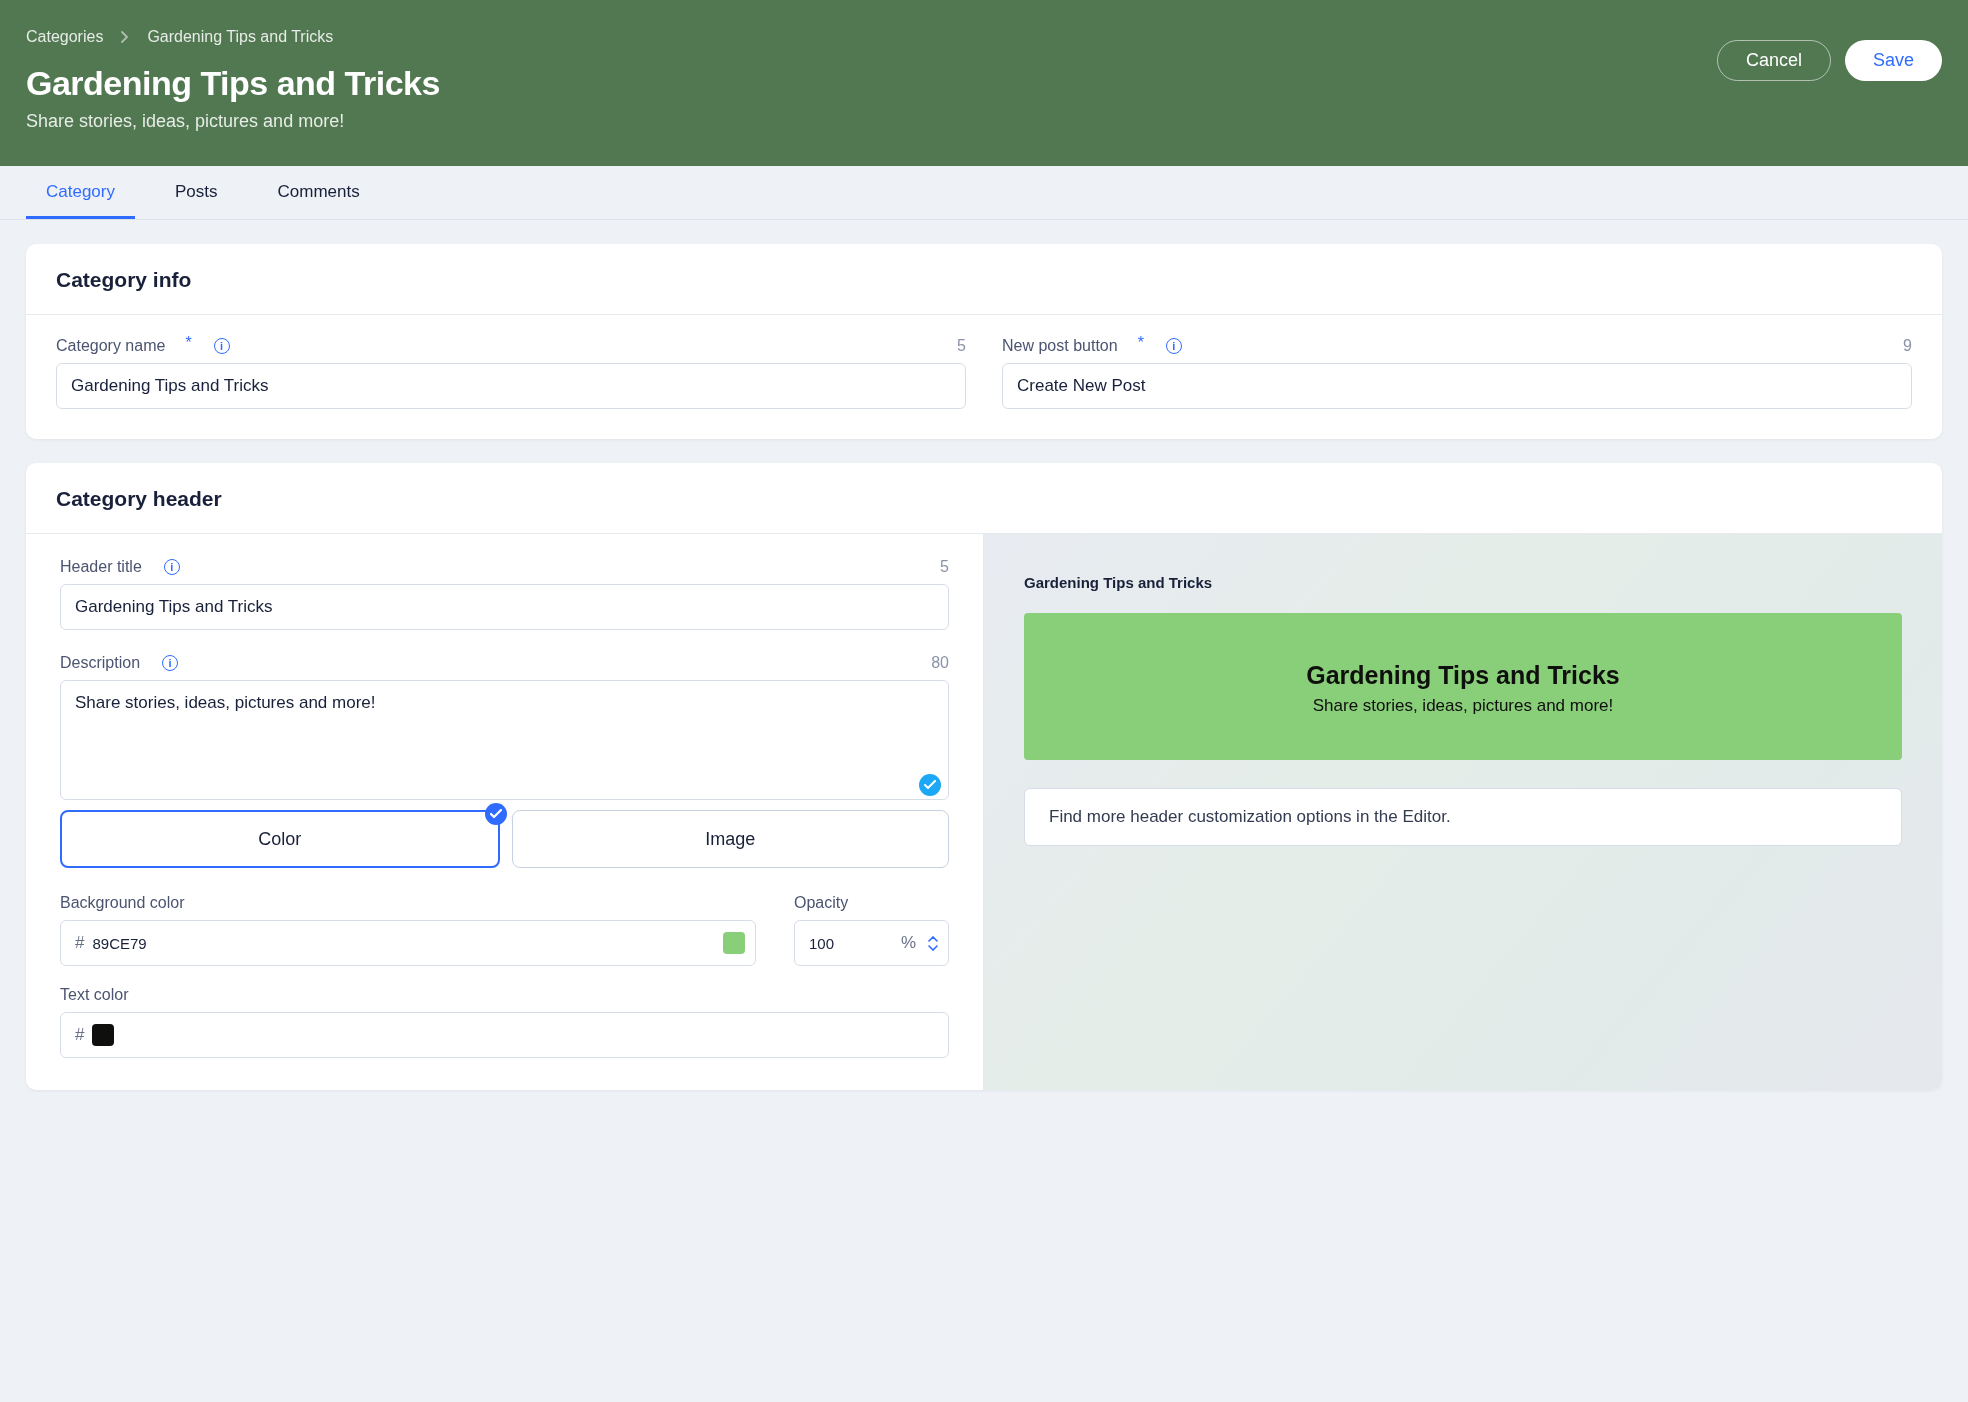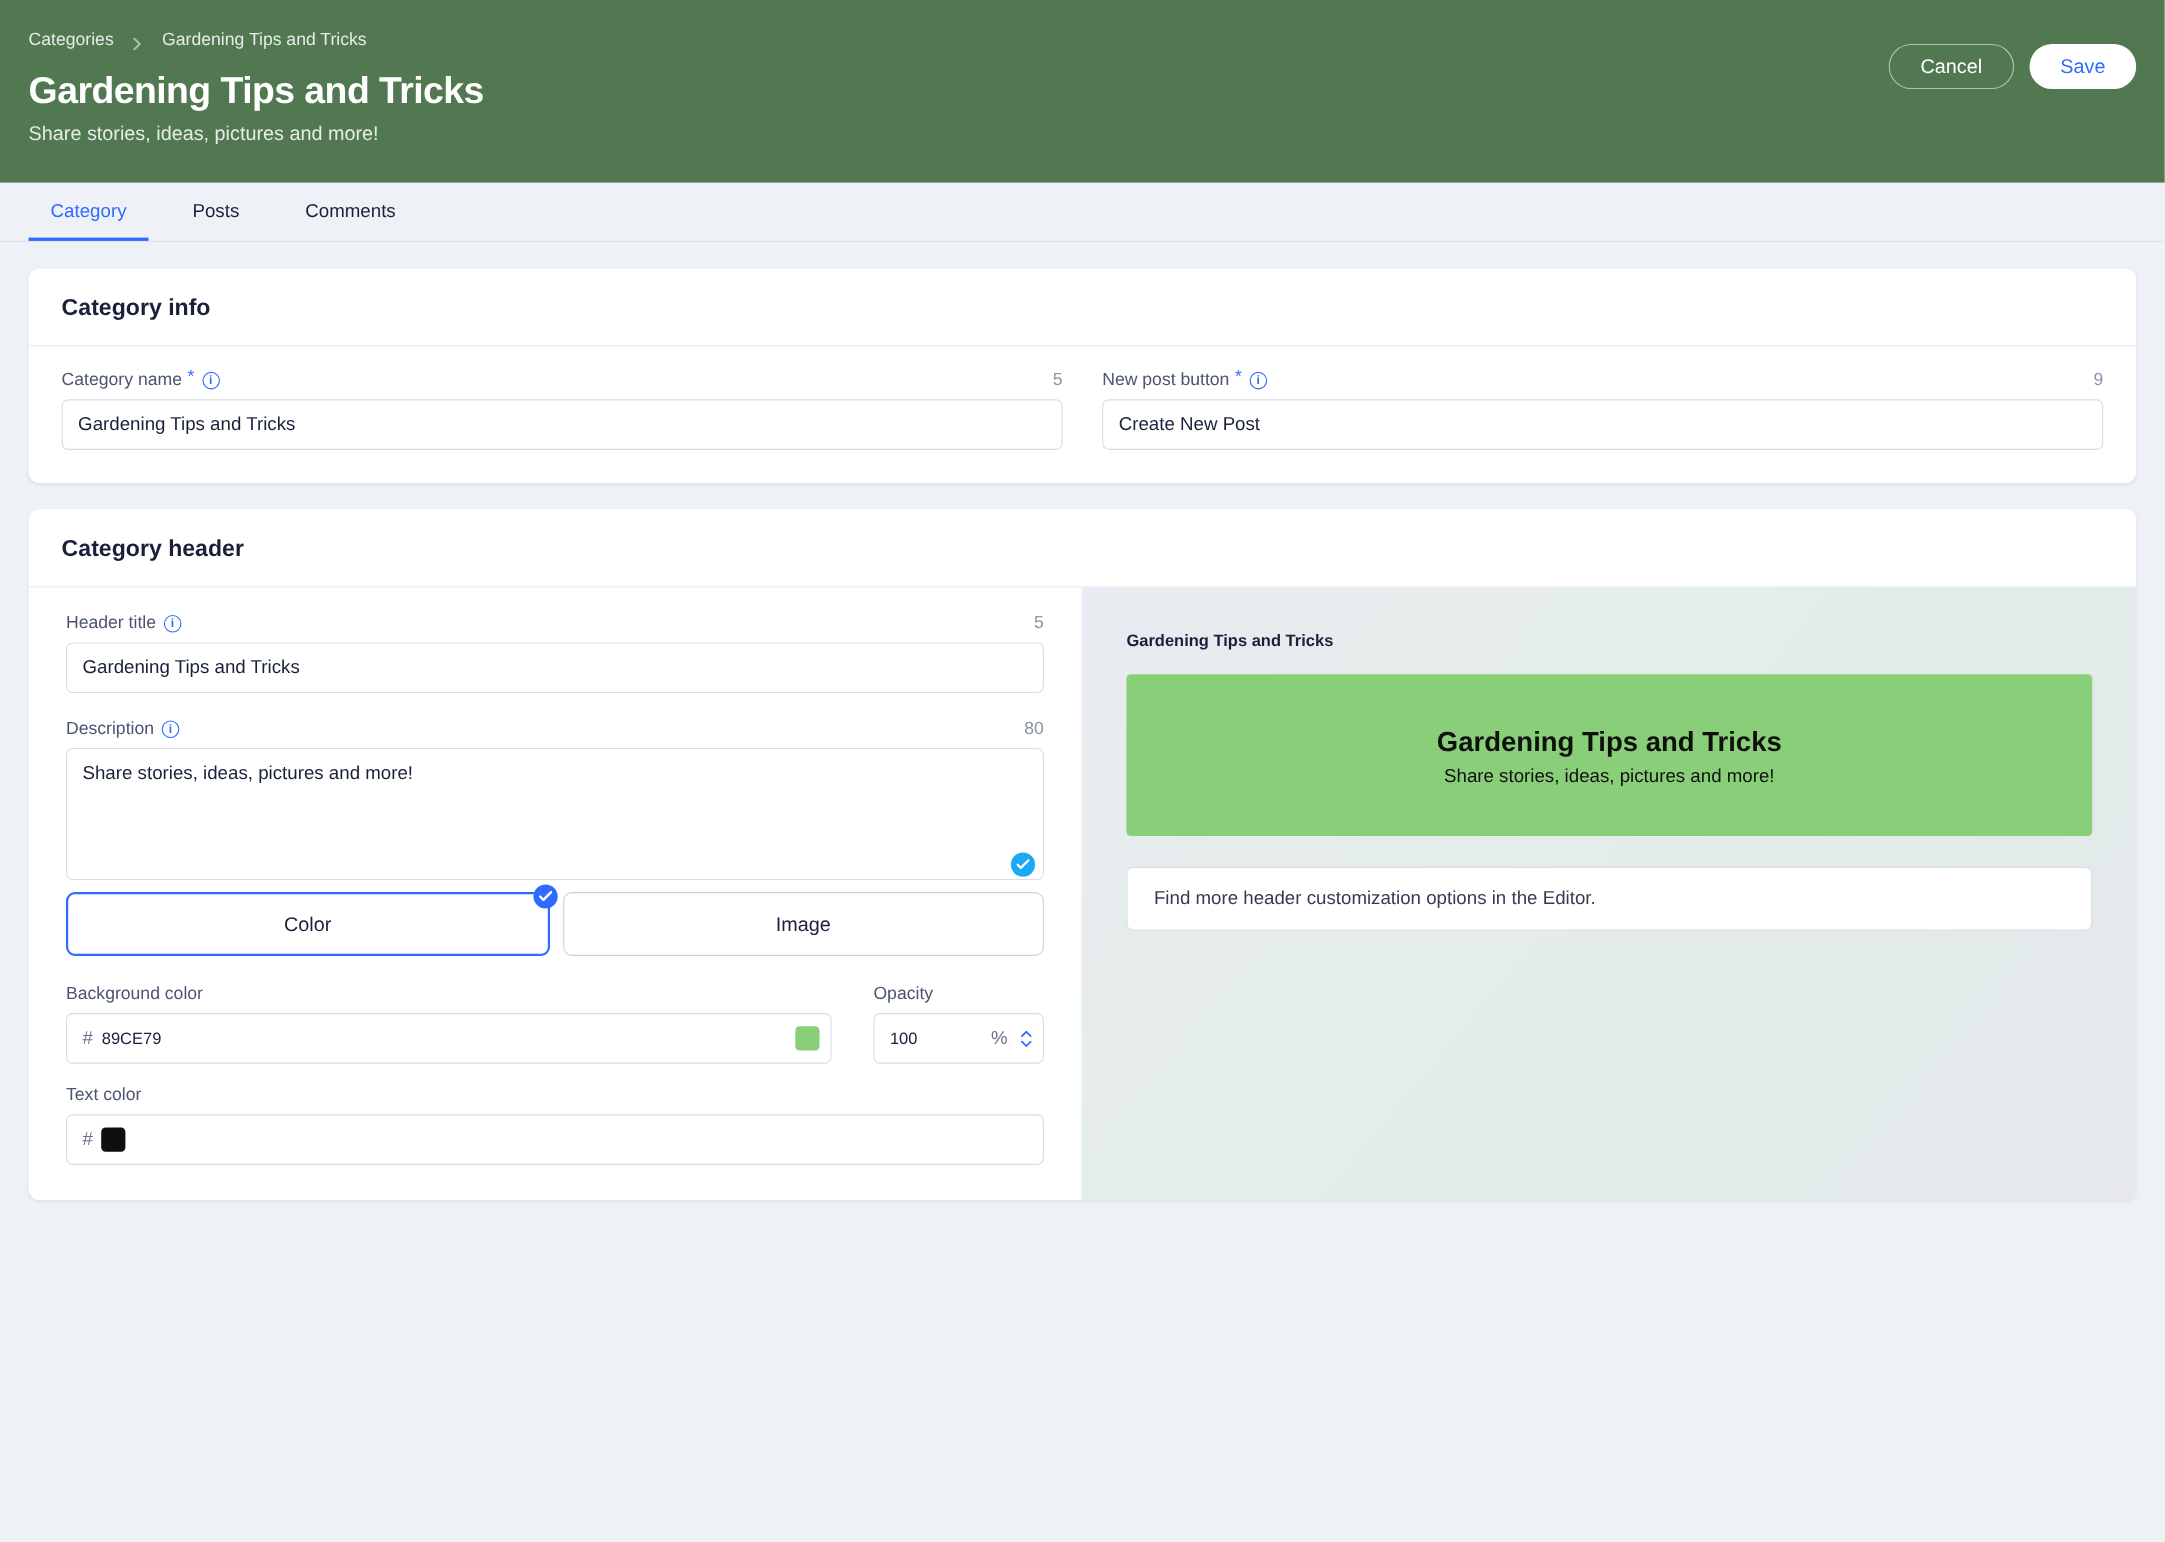--- a/index.html
+++ b/index.html
@@ -10,21 +10,21 @@
     font-size: 16px;
   }
   .header-bar {
     background: #527852;
     padding: 28px 26px 34px 26px;
     color: #fff;
     position: relative;
   }
   .breadcrumb {
     display: flex;
-    align-items: flex-end;
+    align-items: center;
     gap: 18px;
     font-size: 16px;
     margin-bottom: 18px;
     color: #e6ece6;
   }
   .breadcrumb a { color: #e6ece6; text-decoration: none; cursor: pointer; }
   .breadcrumb-sep { opacity: .7; display:flex; align-items:center; }
   .page-title {
     font-size: 34px;
     font-weight: 700;
@@ -108,21 +108,21 @@
     display: flex;
     justify-content: space-between;
     align-items: flex-end;
     margin-bottom: 8px;
   }
   .field-label {
     font-size: 16px;
     color: #4b5470;
     display: flex;
     align-items: center;
-    gap: 2px;
+    gap: 17px;
   }
   .req-star {
     color: #2f6bff;
     font-size: 16px;
     position: relative;
     top: -3px;
     margin-left: 3px;
   }
   .info-icon {
     display: inline-flex;

